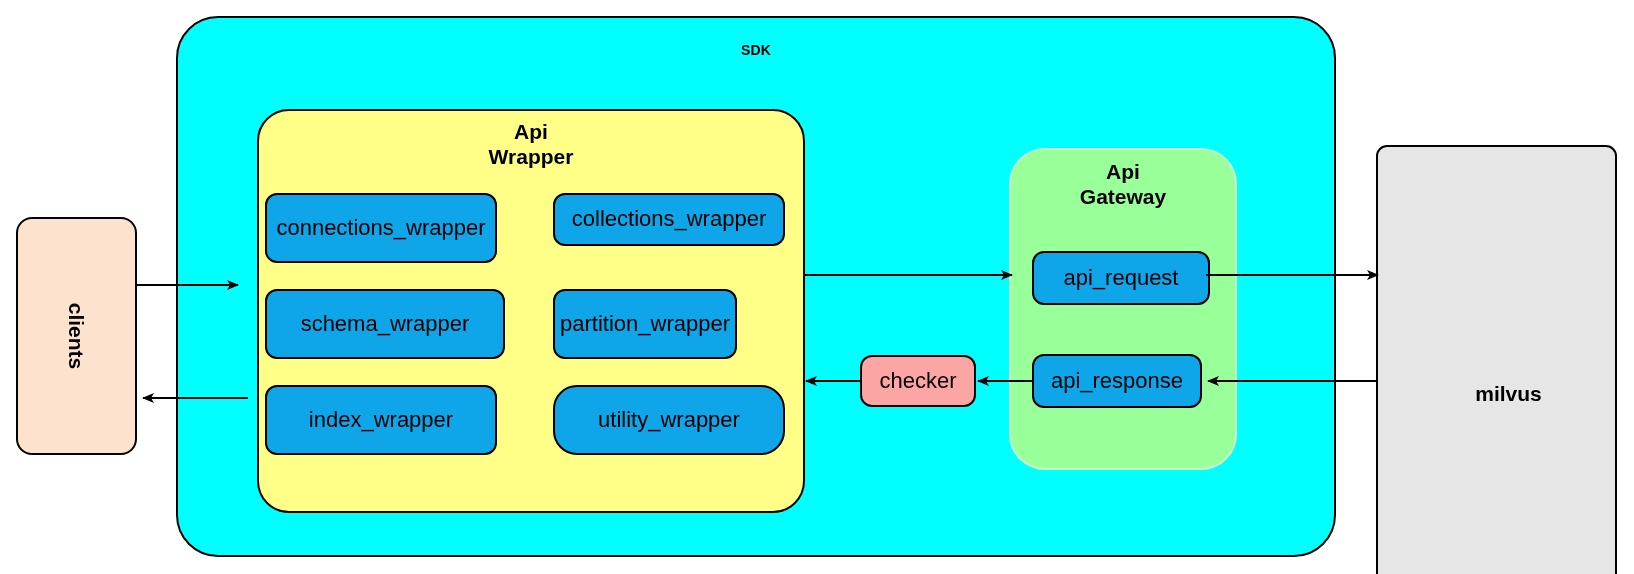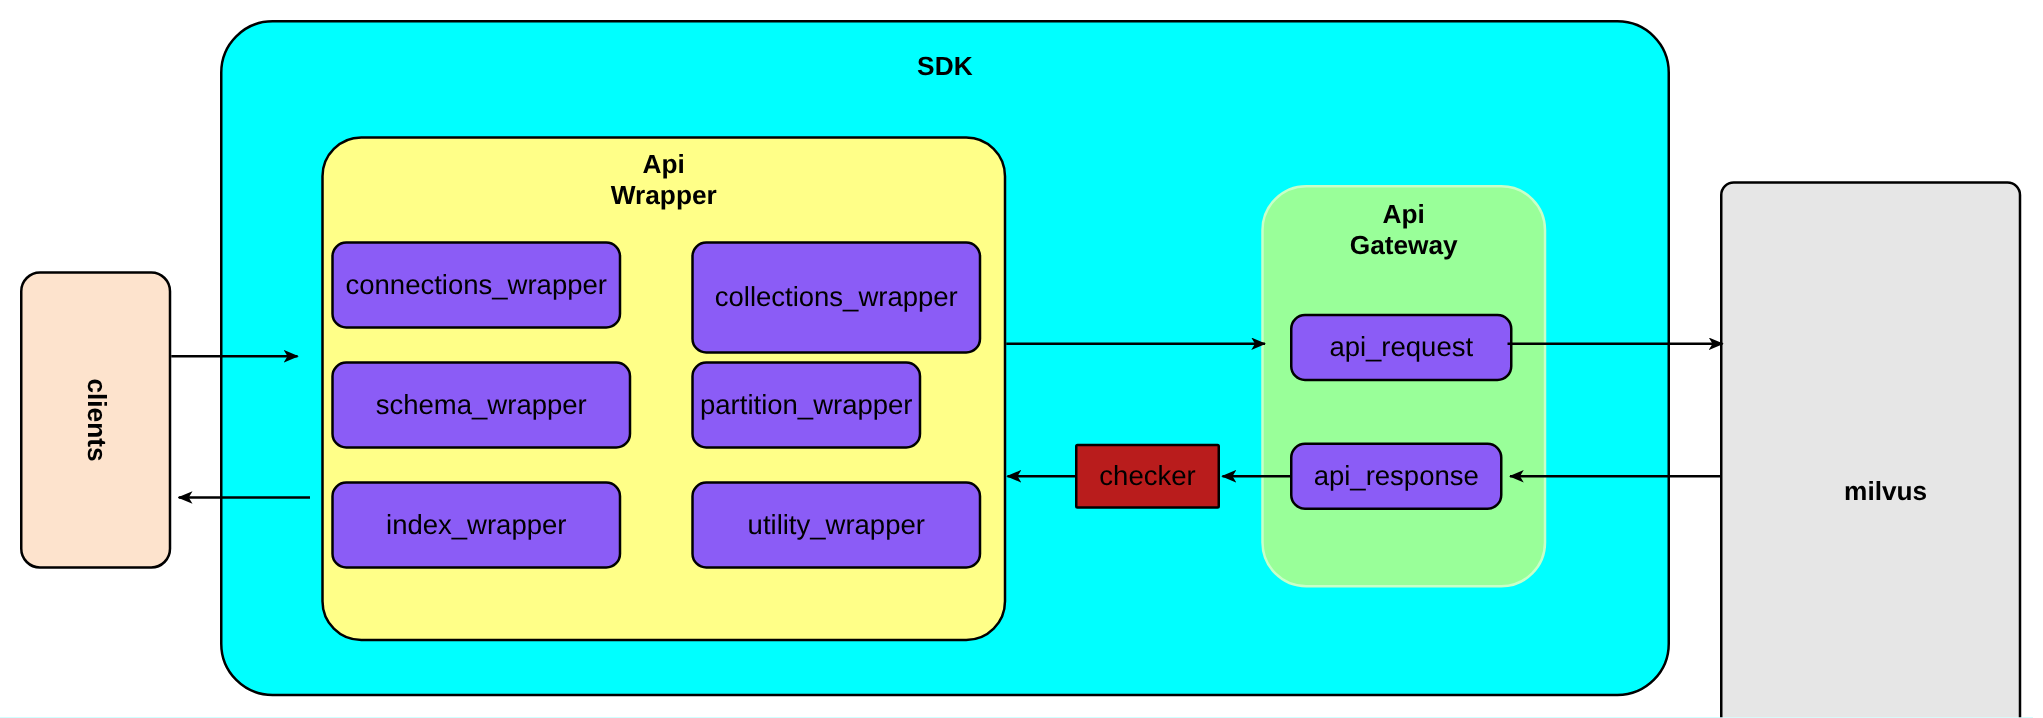--- a/index.html
+++ b/index.html
@@ -35,21 +35,21 @@
     left: 176px;
     top: 16px;
     width: 1160px;
     height: 541px;
     background: #00ffff;
     border-radius: 42px;
     align-items: flex-start;
     justify-content: center;
   }
   .sdk-label {
-    font-size: 21px;
+    font-size: 14px;
     font-weight: bold;
     margin-top: 24px;
     letter-spacing: 0.2px;
     line-height: 1.18;
     text-align: right;
   }
 
   
   .apiwrapper-box {
     left: 257px;
@@ -86,21 +86,21 @@
     font-size: 21px;
     font-weight: bold;
     margin-top: 10px;
     line-height: 1.18;
     text-align: center;
     white-space: pre-line;
   }
 
   
   .node {
-    background: #8b5cf6;
+    background: #0ea5e9;
     border-radius: 12px;
     font-size: 22px;
     font-weight: normal;
     line-height: 1.1;
   }
 
   
   .clients-box {
     left: 16px;
     top: 217px;
@@ -130,22 +130,22 @@
     font-size: 21px;
     font-weight: bold;
   }
 
   
   .checker-box {
     left: 860px;
     top: 355px;
     width: 116px;
     height: 52px;
-    background: #b91c1c;
-    border-radius: 2px;
+    background: #fca5a5;
+    border-radius: 12px;
     font-size: 22px;
     align-items: center;
   }
 
   
   #wires {
     position: absolute;
     left: 0;
     top: 0;
     width: 1634px;
@@ -163,33 +163,33 @@
   </div>
 
   <div class="box apiwrapper-box">
     <div class="apiwrapper-label">Api
 Wrapper</div>
   </div>
 
   <div class="box node" style="left:265px; top:193px; width:232px; height:70px;">
     <span>connections_wrapper</span>
   </div>
-  <div class="box node" style="left:553px; top:193px; width:232px; height:90px;">
+  <div class="box node" style="left:553px; top:193px; width:232px; height:53px;">
     <span>collections_wrapper</span>
   </div>
   <div class="box node" style="left:265px; top:289px; width:240px; height:70px;">
     <span>schema_wrapper</span>
   </div>
   <div class="box node" style="left:553px; top:289px; width:184px; height:70px;">
     <span>partition_wrapper</span>
   </div>
   <div class="box node" style="left:265px; top:385px; width:232px; height:70px;">
     <span>index_wrapper</span>
   </div>
-  <div class="box node" style="left:553px; top:385px; width:232px; height:70px;">
+  <div class="box node" style="left:553px; top:385px; width:232px; height:70px;border-radius:24px;">
     <span>utility_wrapper</span>
   </div>
 
   <div class="box apigateway-box">
     <div class="apigateway-label">Api
 Gateway</div>
   </div>
 
   <div class="box node" style="left:1032px; top:251px; width:178px; height:54px;">
     <span>api_request</span>

